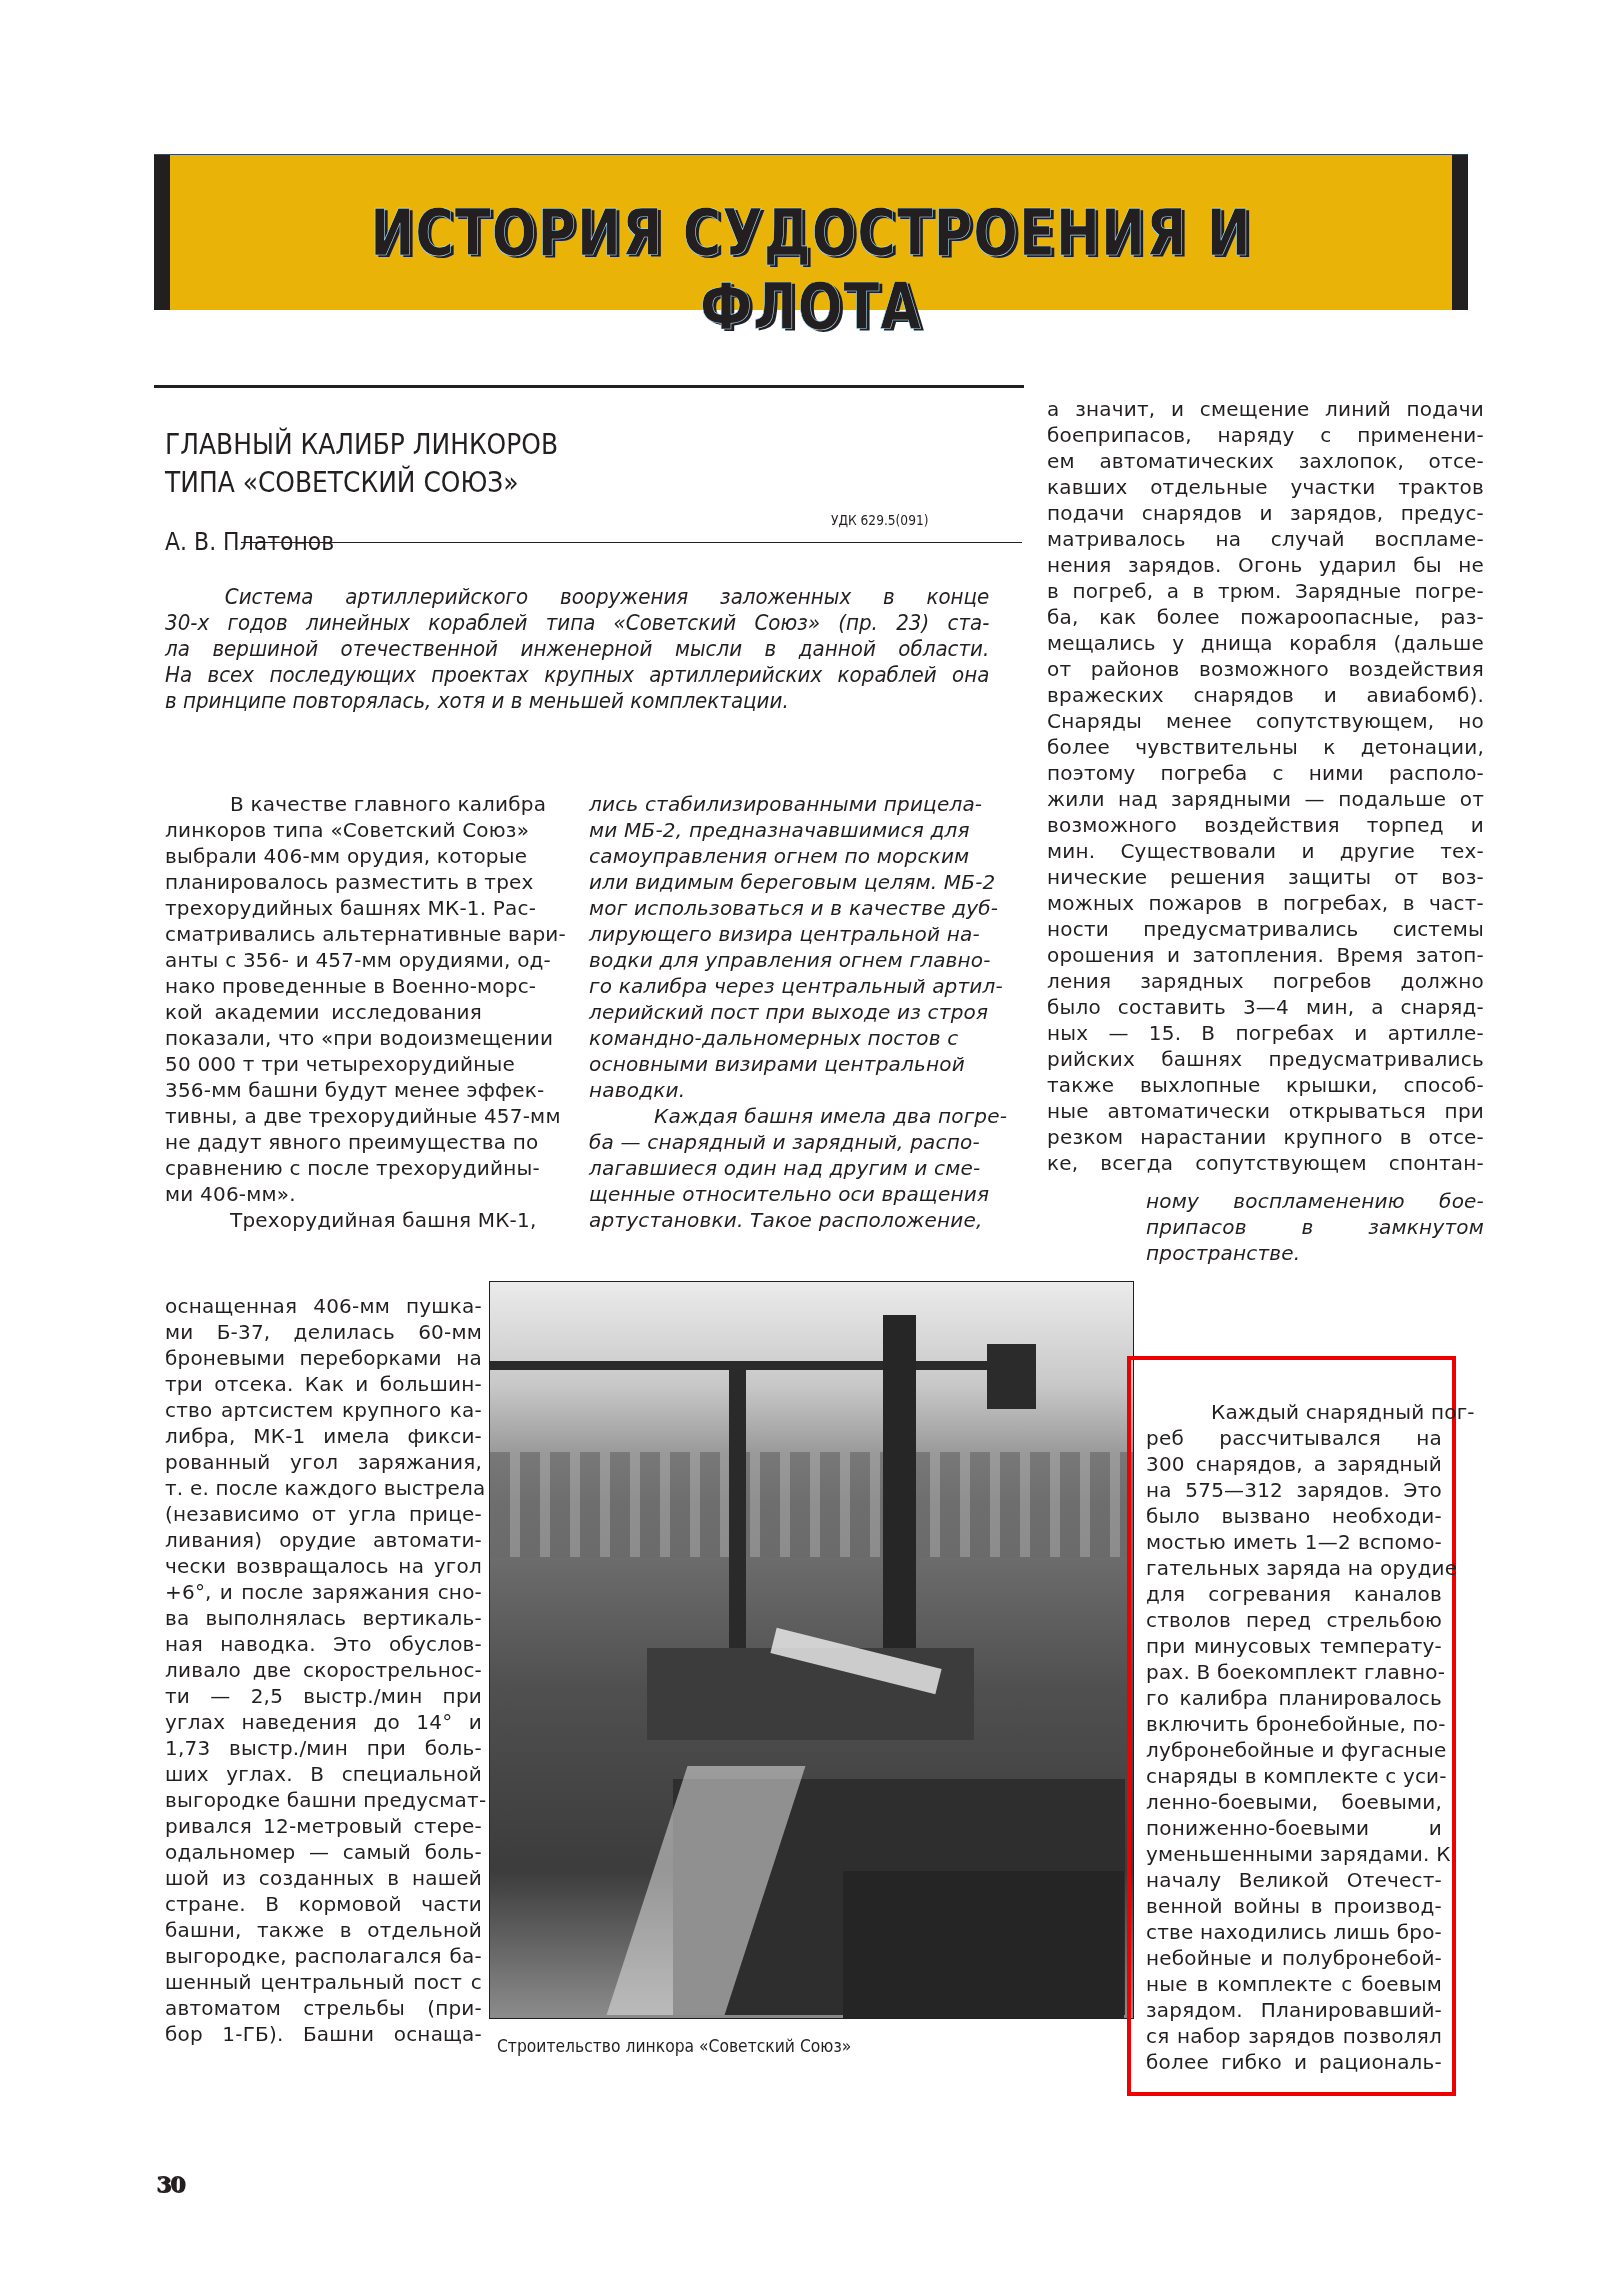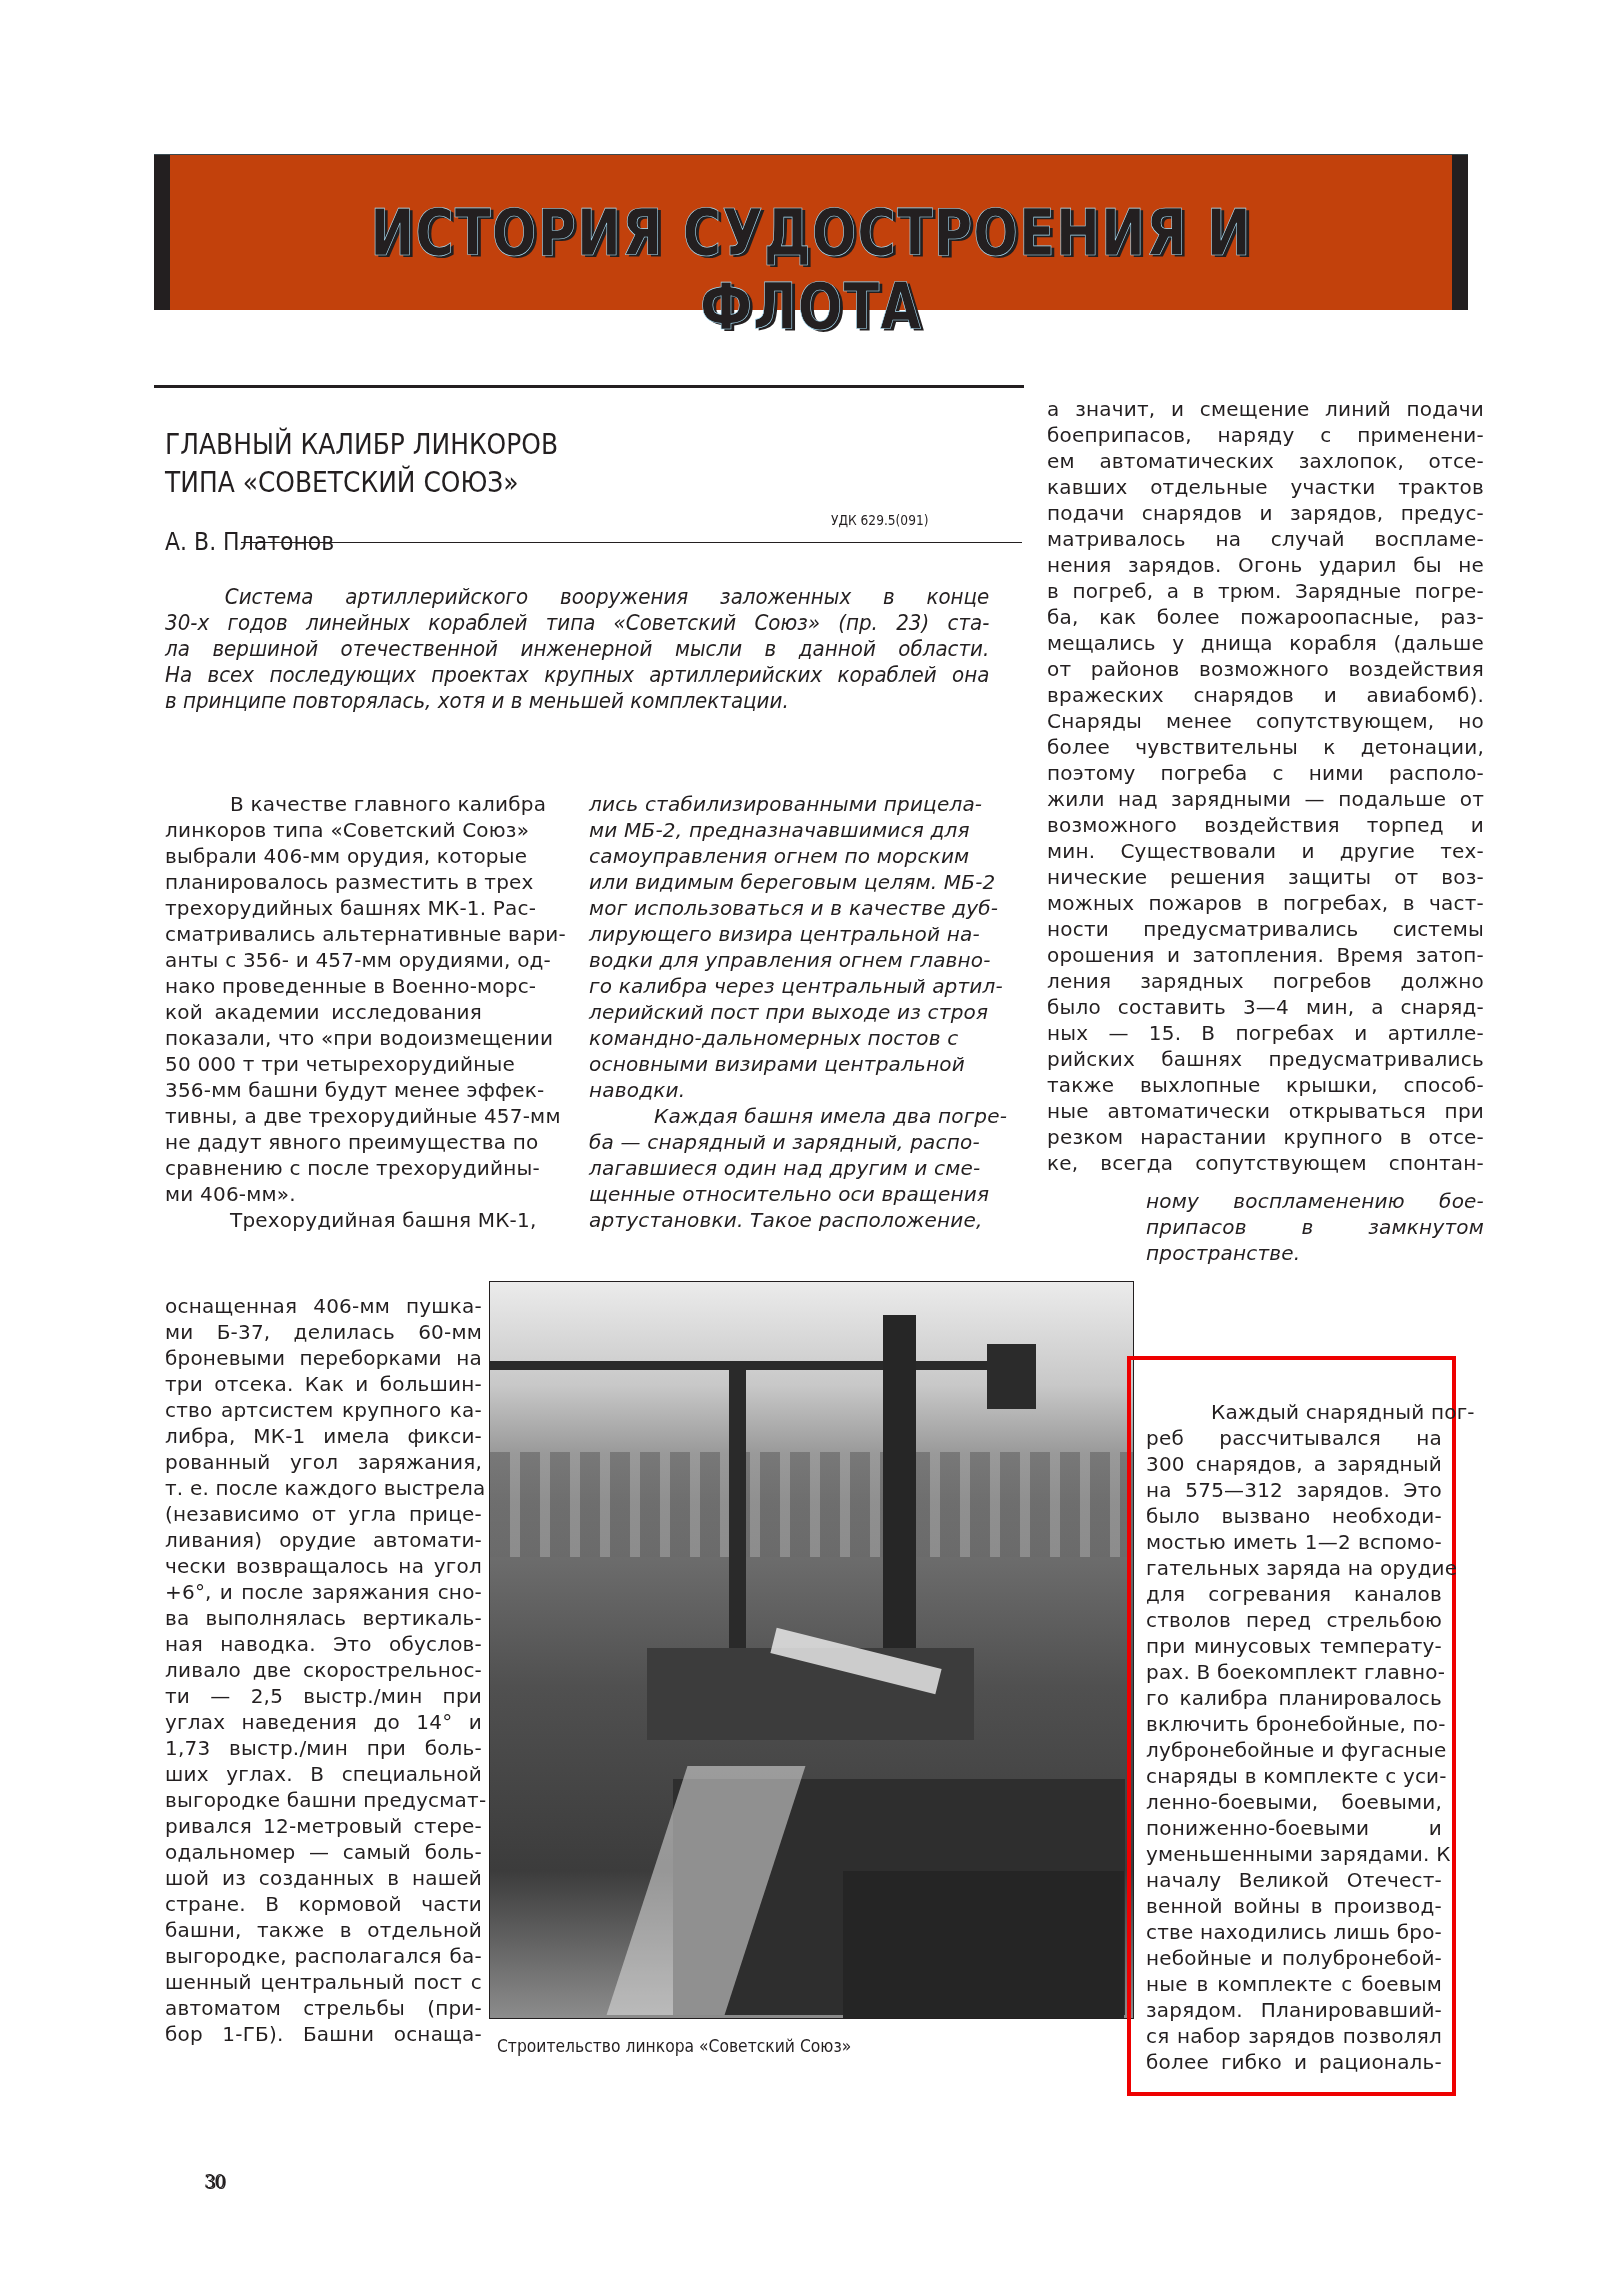--- a/index.html
+++ b/index.html
@@ -2,21 +2,21 @@
 <html style="font-size:10.5px"><head>
 <meta charset="utf-8">
 <style>
   html, body { margin: 0; padding: 0; background: #ffffff; }
   body { width: 1623px; height: 2295px; position: relative; overflow: hidden;
          font-family: "DejaVu Sans", sans-serif; color: #231f20; }
   .abs { position: absolute; }
 
   
   .banner { left: 154px; top: 154px; width: 1314px; height: 156px;
-            background: #c2410c; border-top: 1.3px solid #3a4a50; box-sizing: border-box; padding-left: 44px; }
+            background: #eab308; border-top: 1.3px solid #3a4a50; box-sizing: border-box; padding-left: 44px; }
   .banner .bar-l { position: absolute; left: 0; top: 0; width: 15.7px; height: 100%; background: #231f20; }
   .banner .bar-r { position: absolute; right: 0; top: 0; width: 15.7px; height: 100%; background: #231f20; }
   .banner .title { position: absolute; left: 0; right: 0; top: 41px; text-align: center;
                    font-family: "DejaVu Sans", sans-serif; font-weight: bold; font-size: 64px;
                    letter-spacing: 1.3px; color: #231f20; transform: scaleX(0.82); transform-origin: center;
                    text-shadow: 3.9px 2px 0 #231f20; -webkit-text-stroke: 0.7px #a9dff7; }
 
   .rule-top { left: 154px; top: 385px; width: 870px; height: 3.3px; background: #231f20; }
 
   .art-title { left: 165px; top: 425px; font-size: 29px; line-height: 38px; letter-spacing: 0px;
@@ -53,22 +53,22 @@
   .photo .hull3 { position: absolute; left: 353px; top: 589px; width: 281px; height: 151px; background: #252525; }
   .photo .snow1 { position: absolute; left: 281px; top: 366px; width: 170px; height: 26px; background: rgba(240,240,240,0.8); transform: rotate(14deg); }
   .photo .snow2 { position: absolute; left: 157px; top: 484px; width: 118px; height: 249px; background: rgba(225,225,225,0.55); transform: skewX(-18deg); }
   .photo .buildings { position: absolute; left: 0; top: 170px; width: 645px; height: 105px;
                       background: repeating-linear-gradient(90deg, #6a6a6a 0 19.6px, #9a9a9a 19.6px 30px); opacity: 0.7; }
 
   .caption { left: 497px; top: 2036px; font-size: 17.7px; transform: scaleX(0.88); transform-origin: left top; }
 
   .redbox { left: 1127px; top: 1356px; width: 329px; height: 740px; border: 4.6px solid #ee0000; box-sizing: border-box; }
 
-  .pagenum { left: 156px; top: 2171px; font-family: "DejaVu Serif", serif; font-weight: normal; font-size: 18px;
-             text-shadow: 1.3px 1.3px 0 #231f20; letter-spacing: -1.3px; margin-left: 48px; }
+  .pagenum { left: 156px; top: 2171px; font-family: "DejaVu Serif", serif; font-weight: bold; font-size: 22px;
+             text-shadow: 1.3px 1.3px 0 #231f20; letter-spacing: -1.3px; }
 </style>
 </head>
 <body>
 
 <div class="abs banner">
   <div class="bar-l"></div>
   <div class="bar-r"></div>
   <div class="title">ИСТОРИЯ СУДОСТРОЕНИЯ И ФЛОТА</div>
 </div>
 

